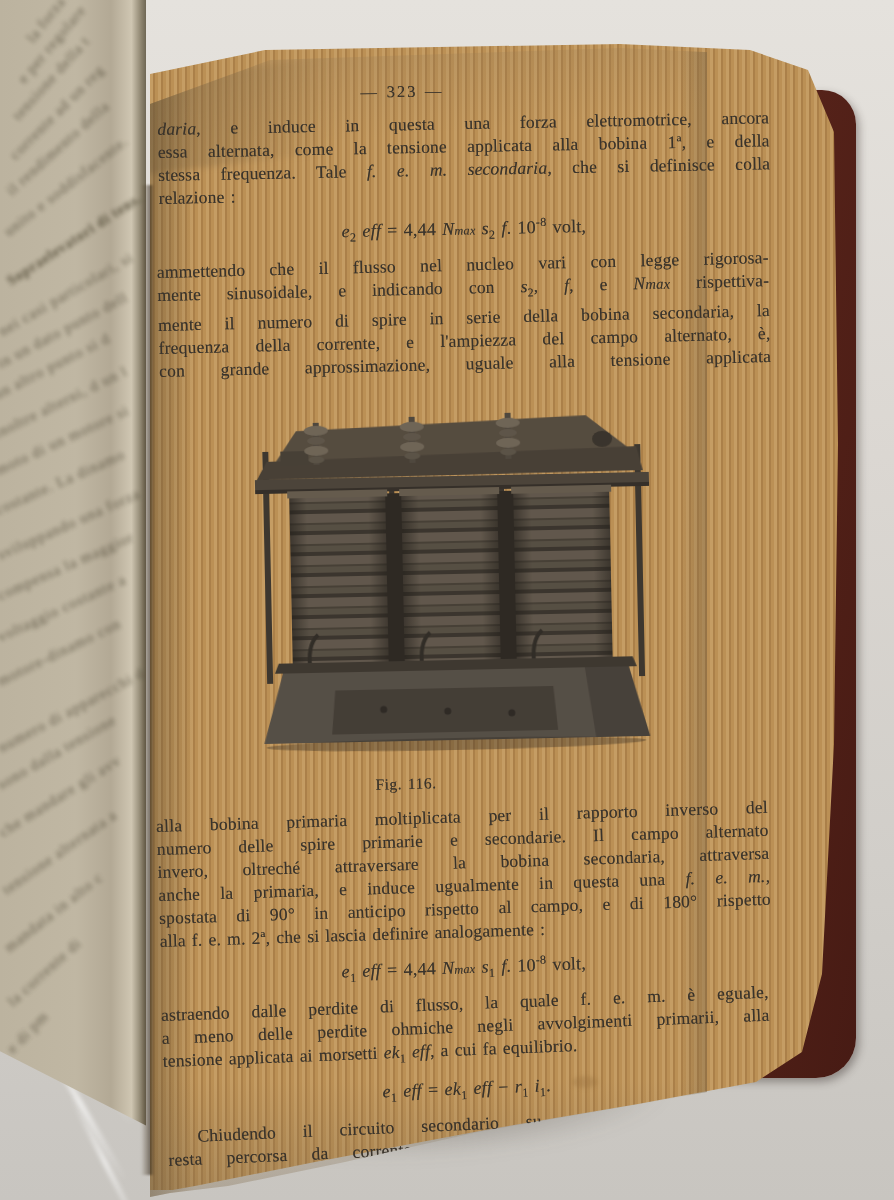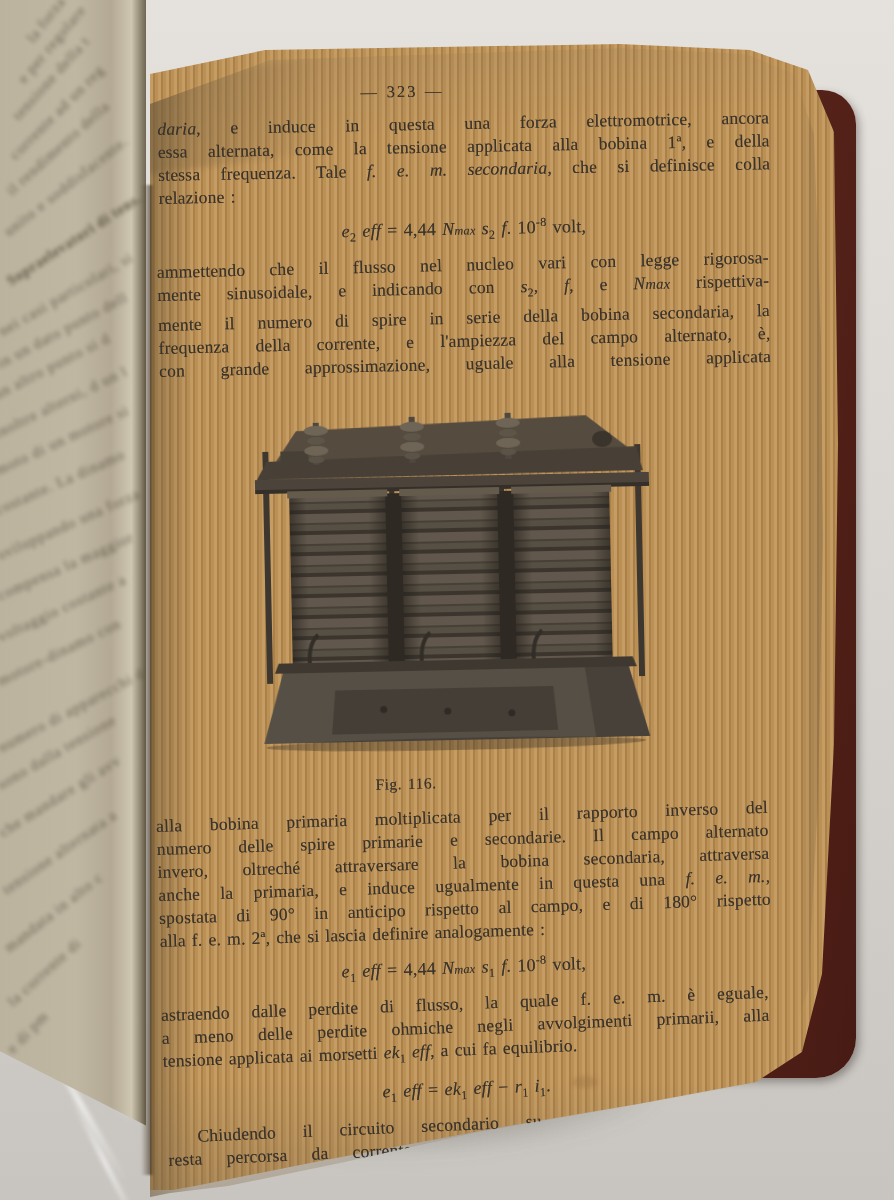--- a/index.html
+++ b/index.html
@@ -23,21 +23,21 @@
     clip-path:polygon(0px 30px,115px 6px,470px 0px,600px 6px,658px 26px,684px 88px,688px 400px,684px 700px,672px 930px,652px 1008px,606px 1038px,488px 1060px,335px 1086px,165px 1118px,45px 1142px,0px 1150px);}
   .left-page{position:absolute;left:0;top:0;width:146px;height:1200px;overflow:hidden;
     background:linear-gradient(90deg,#bcb39f 0%,#c0b7a3 52%,#b3a995 76%,#cfc6b2 90%,#8a816c 97%,#6f6754 100%);
     clip-path:polygon(0 0,146px 0,146px 93.8%,0 87.6%);}
   .frag{position:absolute;white-space:nowrap;font-size:15px;color:#57503e;
     filter:blur(2.3px);opacity:.85;letter-spacing:1px;}
   .frag.h{font-weight:bold;font-size:14px;color:#4a432f;}
   .gutter{position:absolute;left:141px;top:185px;width:14px;height:990px;z-index:6;
     background:linear-gradient(90deg,rgba(70,55,35,0),rgba(70,55,35,.40) 45%,rgba(38,28,16,.55) 68%,rgba(70,55,35,0) 92%);
     filter:blur(1px);}
-  .page{position:absolute;left:140px;top:40px;width:684px;height:1158px;z-index:5;
+  .page{position:absolute;left:140px;top:40px;width:567px;height:1158px;z-index:5;
     background:radial-gradient(130% 95% at 42% 30%,#cbbe a0 0%,#c9bc9e 0%,#c4b698 50%,#b7a98c 82%,#a1937a 100%);
     clip-path:polygon(10px 64px,130px 20px,480px 8px,606px 14px,654px 34px,674px 94px,681px 300px,683px 500px,678px 760px,668px 950px,645px 1020px,612px 1044px,500px 1064px,338px 1092px,205px 1122px,88px 1146px,30px 1153px,10px 1157px);}
   .shade{position:absolute;pointer-events:none;}
   .shade-left{left:0;top:0;bottom:0;width:54px;background:linear-gradient(90deg,rgba(96,80,54,.50),rgba(96,80,54,0));}
   .shade-top{left:0;top:0;width:100%;height:150px;background:linear-gradient(175deg,rgba(150,122,84,.35),rgba(150,122,84,0) 60%);}
   .shade-right{right:0;top:0;bottom:0;width:26px;background:linear-gradient(270deg,rgba(120,98,66,.42),rgba(120,98,66,0));}
   .shade-bottom{left:0;bottom:0;width:100%;height:120px;background:linear-gradient(0deg,rgba(130,108,76,.38),rgba(130,108,76,0));}
   .crease{left:0;top:18px;width:360px;height:95px;background:linear-gradient(100deg,rgba(110,90,60,.42),rgba(110,90,60,0) 55%);
     transform:rotate(-7deg);filter:blur(3px);}
   .stain{left:432px;top:1036px;width:26px;height:12px;border-radius:50%;

